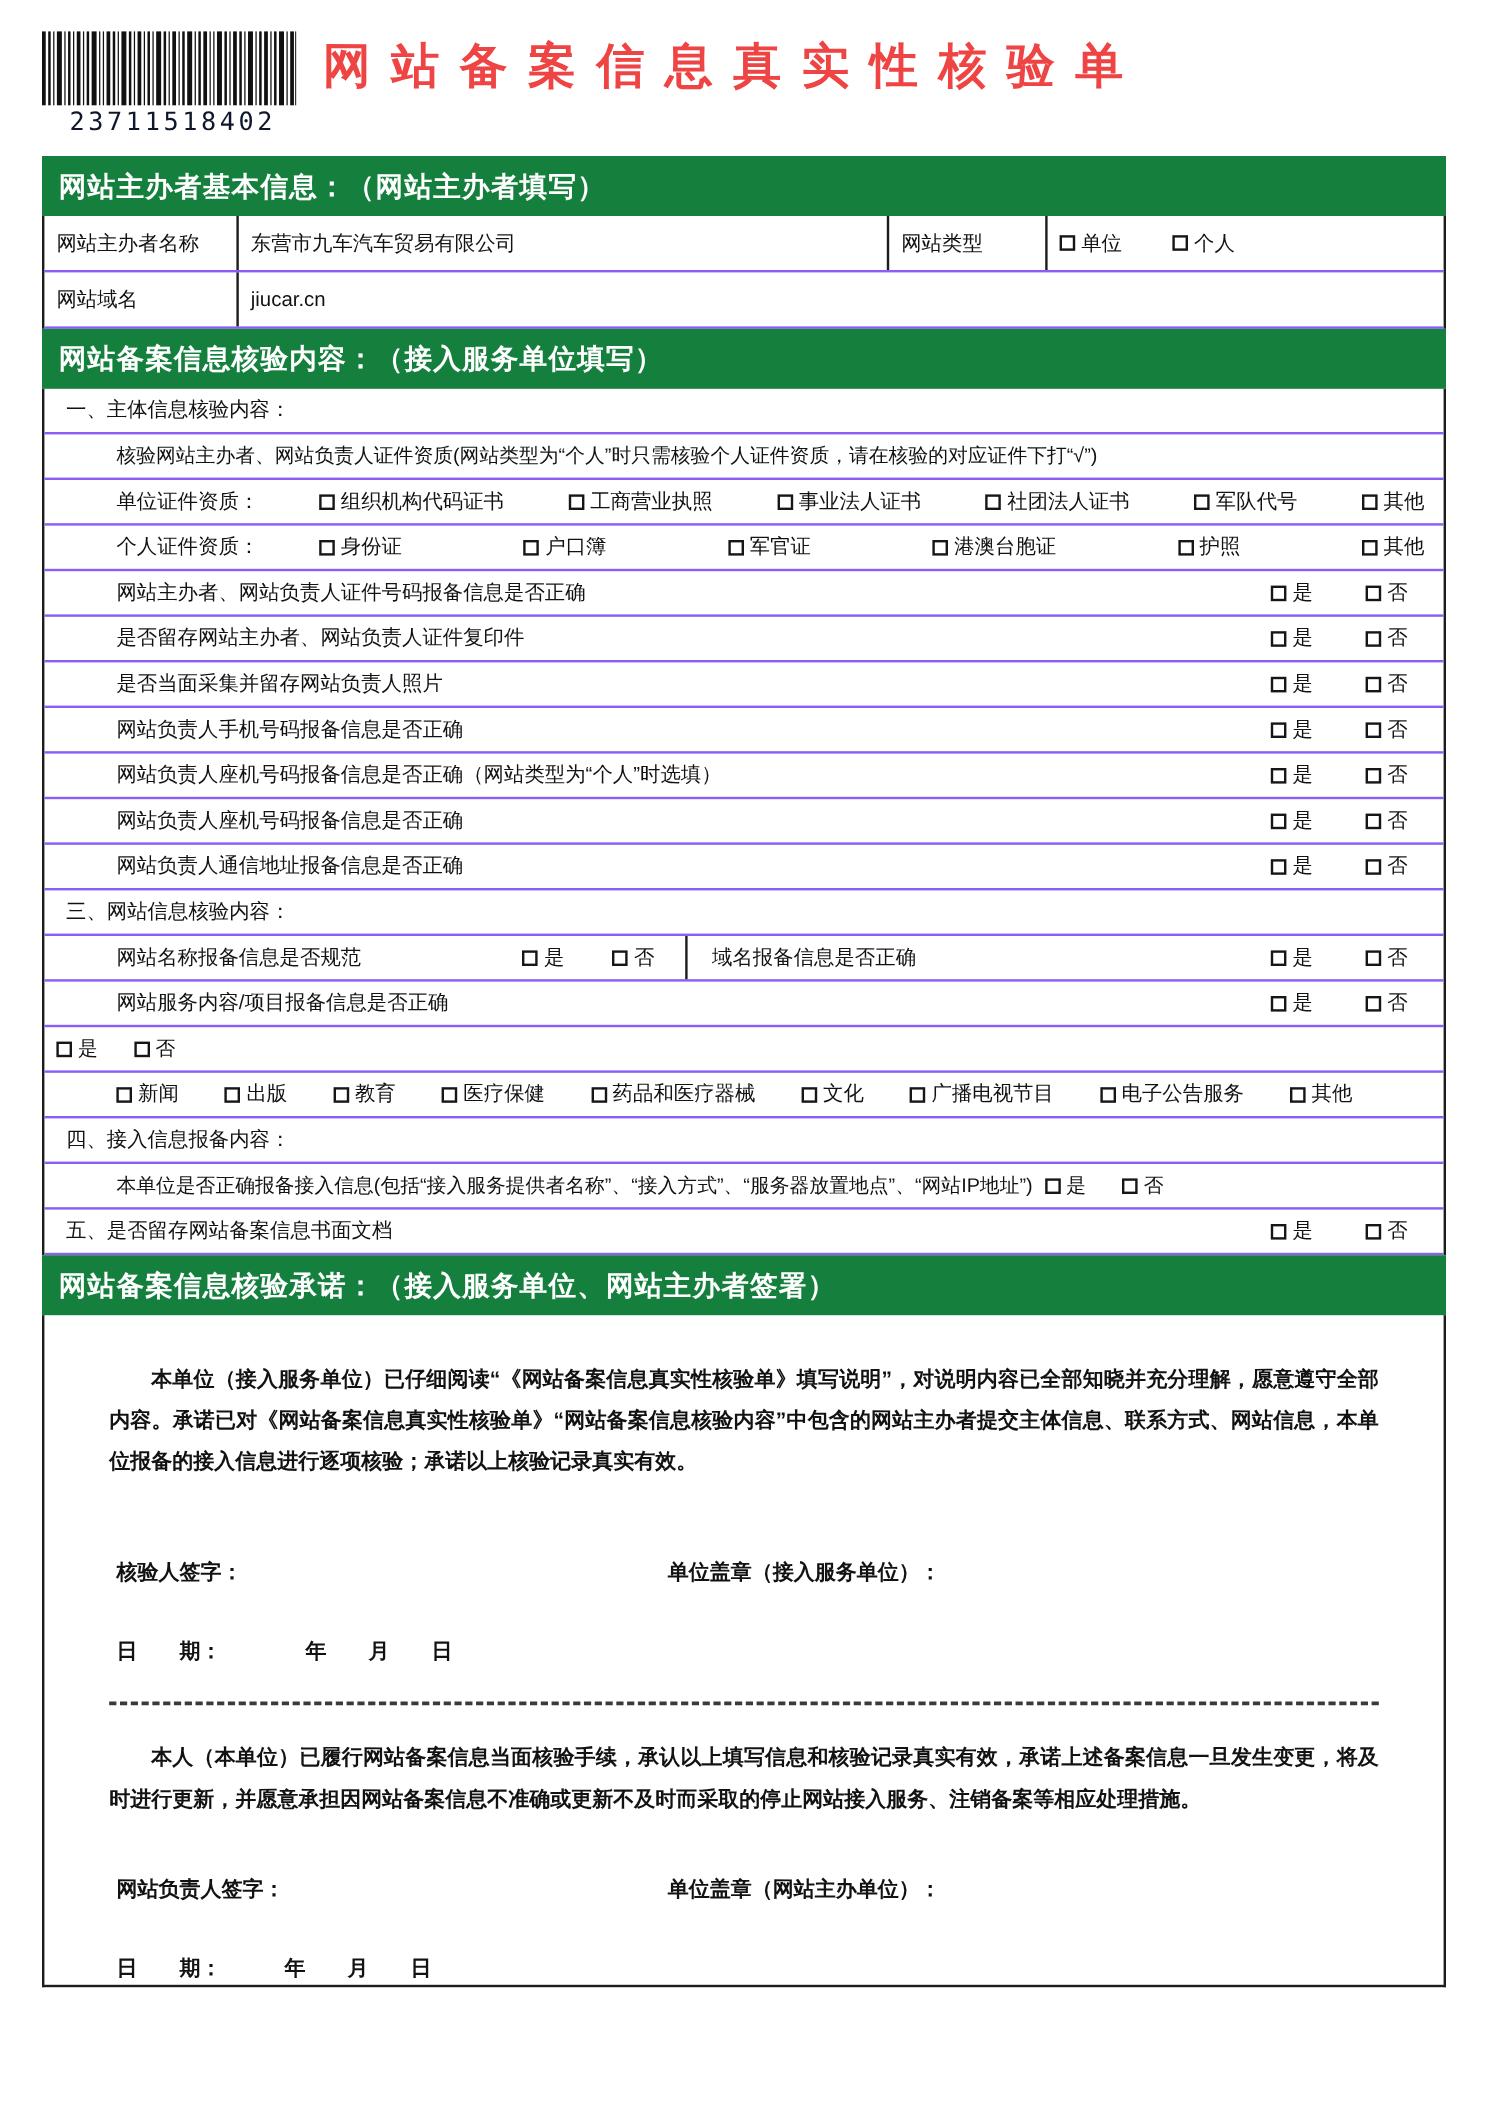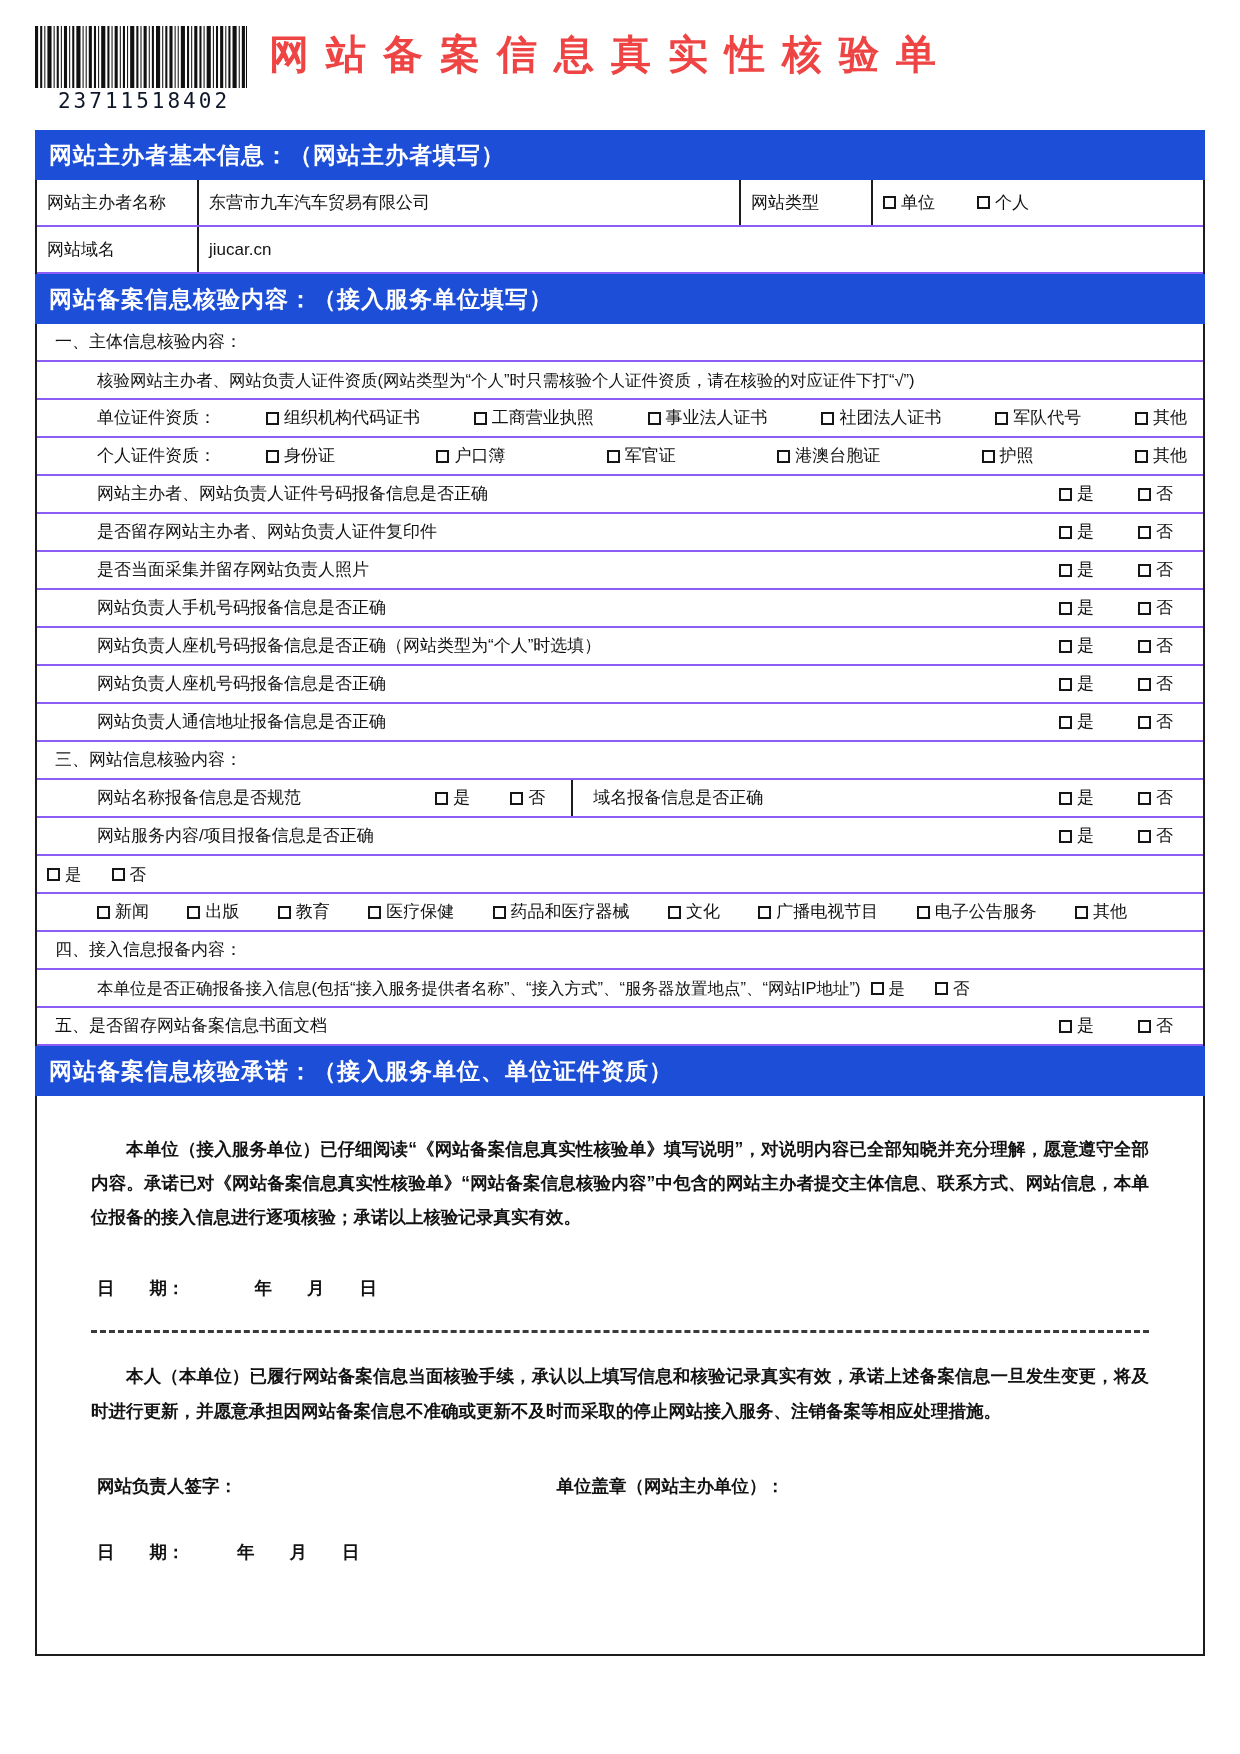--- a/index.html
+++ b/index.html
@@ -20,21 +20,21 @@
     font-family:"DejaVu Sans Mono", monospace;
     font-size:21px; letter-spacing:3px; text-align:center; margin-top:1px; color:#0f172a;
   }
   .doc-title {
     margin:1px 0 0 16px; white-space:nowrap;
     font-size:40px; font-weight:bold; letter-spacing:17px; color:#ef4444;
   }
 
   
   .bar {
-    background:#1d4ed8; color:#ffffff;
+    background:#15803d; color:#ffffff;
     font-weight:bold; font-size:23px; letter-spacing:1px;
     height:50px; display:flex; align-items:center; padding-left:14px;
   }
 
   
   .grid { border-left:2px solid #1c1c1c; border-right:2px solid #1c1c1c; }
   .row {
     display:flex; align-items:center;
     min-height:38px; border-bottom:2px solid #8b5cf6;
     font-size:17px; font-weight:normal; line-height:1.25;
@@ -477,24 +477,28 @@
             <span>是</span>
           </span>
         <span class="opt">
             <i class="cb"></i>
             <span>否</span>
           </span>
       </span>
     </div>
   </div>
 
-  <div class="bar">网站备案信息核验承诺：（接入服务单位、单位证件资质）</div>
+  <div class="bar">网站备案信息核验承诺：（接入服务单位、网站主办者签署）</div>
   <div class="promise">
     <p class="promise-para">本单位（接入服务单位）已仔细阅读“《网站备案信息真实性核验单》填写说明”，对说明内容已全部知晓并充分理解，愿意遵守全部内容。承诺已对《网站备案信息真实性核验单》“网站备案信息核验内容”中包含的网站主办者提交主体信息、联系方式、网站信息，本单位报备的接入信息进行逐项核验；承诺以上核验记录真实有效。</p>
 
+    <div class="sign-row">
+      <div class="s-left">核验人签字：</div>
+      <div class="s-right">单位盖章（接入服务单位）：</div>
+    </div>
     <div class="date-row">日　　期：　　　　年　　月　　日</div>
 
     <hr class="cutline">
 
     <p class="promise-para">本人（本单位）已履行网站备案信息当面核验手续，承认以上填写信息和核验记录真实有效，承诺上述备案信息一旦发生变更，将及时进行更新，并愿意承担因网站备案信息不准确或更新不及时而采取的停止网站接入服务、注销备案等相应处理措施。</p>
 
     <div class="sign-row" style="margin-top:46px">
       <div class="s-left">网站负责人签字：</div>
       <div class="s-right">单位盖章（网站主办单位）：</div>
     </div>

